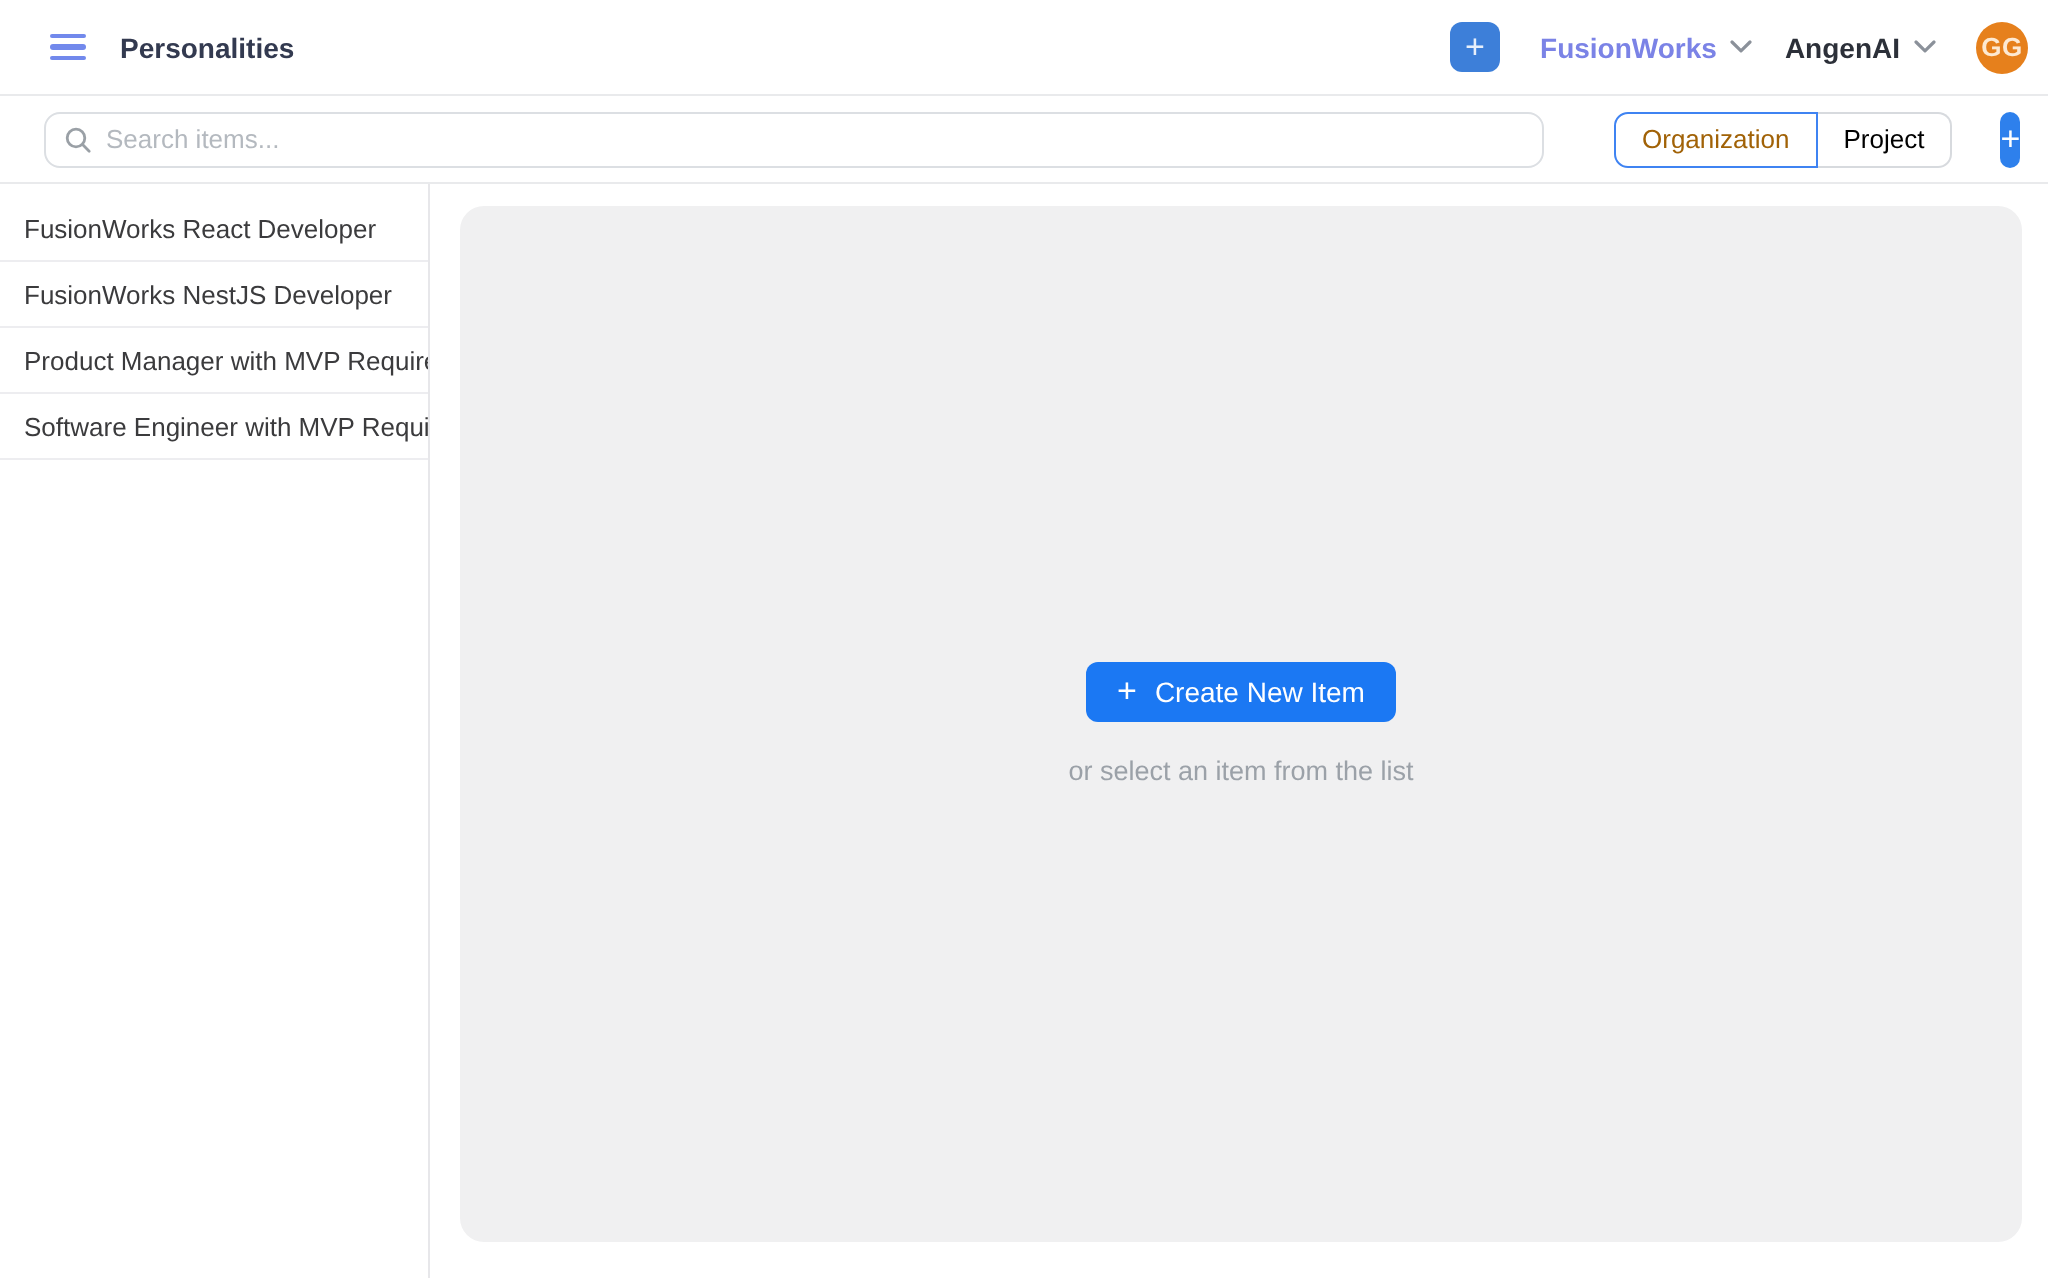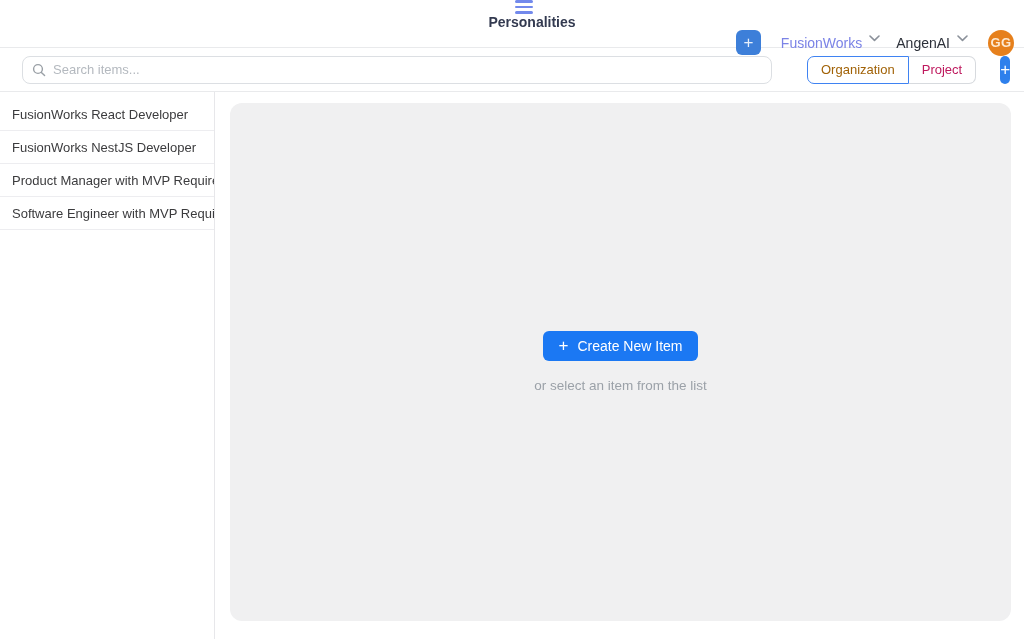--- a/index.html
+++ b/index.html
@@ -5,32 +5,32 @@
   * { margin:0; padding:0; box-sizing:border-box; }
   body { font-family:"Liberation Sans", sans-serif; background:#fff; }
   .screen {
     width:1024px; height:639px; position:relative; background:#fff; overflow:hidden;
     box-shadow: inset 2px 0 0 rgba(150,150,153,.45), inset -2px 0 0 rgba(190,205,235,.55);
   }
 
   
   .header {
     height:48px; display:flex; align-items:center;
-    border-bottom:1px solid #e9eaec; background:#fff; padding-left:25px;flex-direction:column;
+    border-bottom:1px solid #e9eaec; background:#fff; padding-left:25px;
   }
   .hamburger { width:20px; display:flex; flex-direction:column; gap:3.2px; cursor:pointer; }
   .hamburger .bar { width:18px; height:2.5px; background:#7289ec; border-radius:2px; }
   .page-title { margin-left:15px; font-size:14px; font-weight:700; color:#333a50; }
   .header-right { margin-left:auto; display:flex; align-items:center; }
   .hdr-add-btn {
     width:25px; height:25px; border-radius:6px; background:#3d7fd9; color:rgba(255,255,255,.88);
     display:flex; align-items:center; justify-content:center; font-size:17px; font-weight:400;
     cursor:pointer; margin-right:20px; line-height:1;
   }
-  .menu { display:flex; gap:7px; cursor:pointer; font-size:14px; font-weight:400; }
+  .menu { display:flex; align-items:center; gap:7px; cursor:pointer; font-size:14px; font-weight:700; }
   .workspace-menu { color:#7b83e6; margin-right:16px; }
   .account-menu { color:#2c3039; margin-right:20px; }
   .chev { display:block; }
   .avatar {
     width:26px; height:26px; border-radius:50%; background:#e6801c; color:#fde9d2;
     display:flex; align-items:center; justify-content:center;
     font-size:13px; font-weight:700; letter-spacing:.3px; margin-right:10px; cursor:pointer;
   }
 
   
@@ -45,21 +45,21 @@
     font-family:"Liberation Sans", sans-serif;
   }
   .search-input::placeholder { color:#b4b9bf; }
   .search-icon { position:absolute; left:10px; top:50%; transform:translateY(-50%); display:block; }
   .scope { display:flex; margin-left:11px; }
   .scope-btn {
     height:28px; padding:0 13px; font-size:13px; background:#fff; display:flex;
     align-items:center; cursor:pointer; user-select:none;
   }
   .scope-btn.selected { border:1px solid #3f83f2; color:#a16207; border-radius:7px 0 0 7px; }
-  .scope-btn.unselected { border:1px solid #d7dade; border-left:none; color:#be185d; border-radius:0 7px 7px 0; }
+  .scope-btn.unselected { border:1px solid #d7dade; border-left:none; color:#000000; border-radius:0 7px 7px 0; }
   .tb-add-btn {
     margin-left:auto; margin-right:17px; width:30px; height:28px; border-radius:7px;
     background:#2e80ec; color:#fff; display:flex; align-items:center; justify-content:center;
     font-size:17px; line-height:1; cursor:pointer;
   }
 
   
   .body { display:flex; height:547px; }
   .sidebar {
     width:215px; background:#fff; border-right:1px solid #e7e7ea; padding-top:6px;

